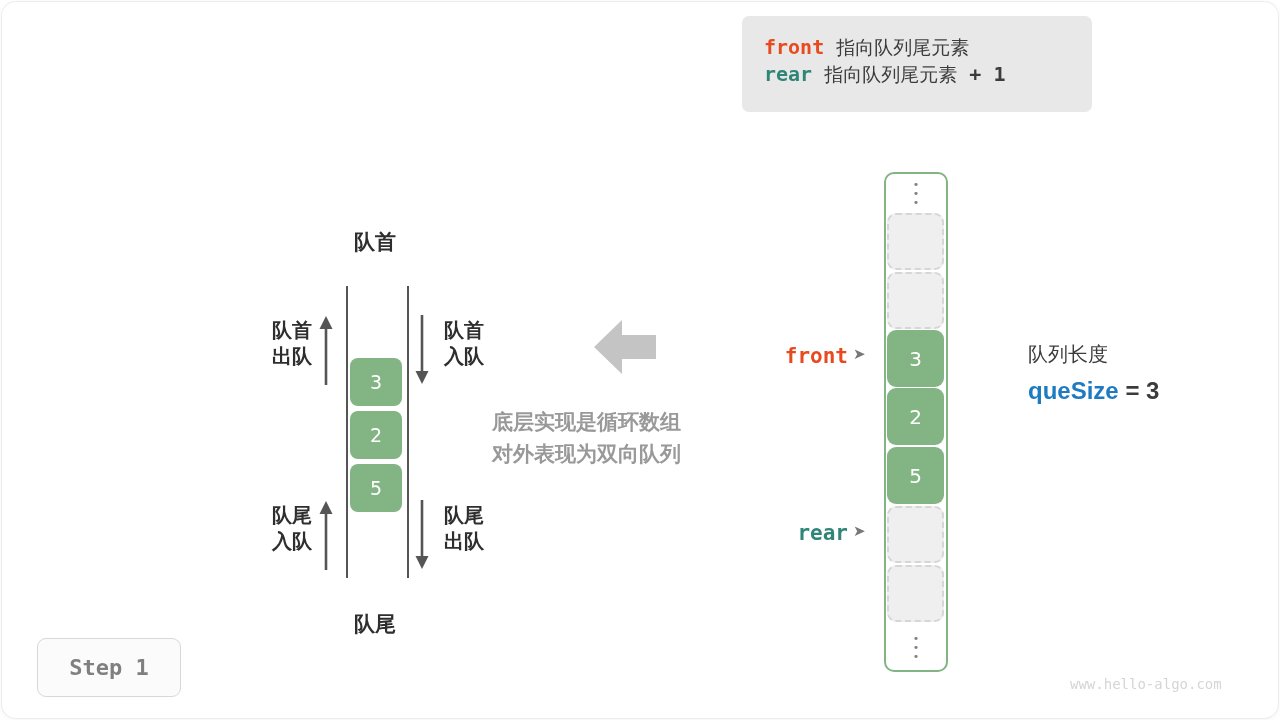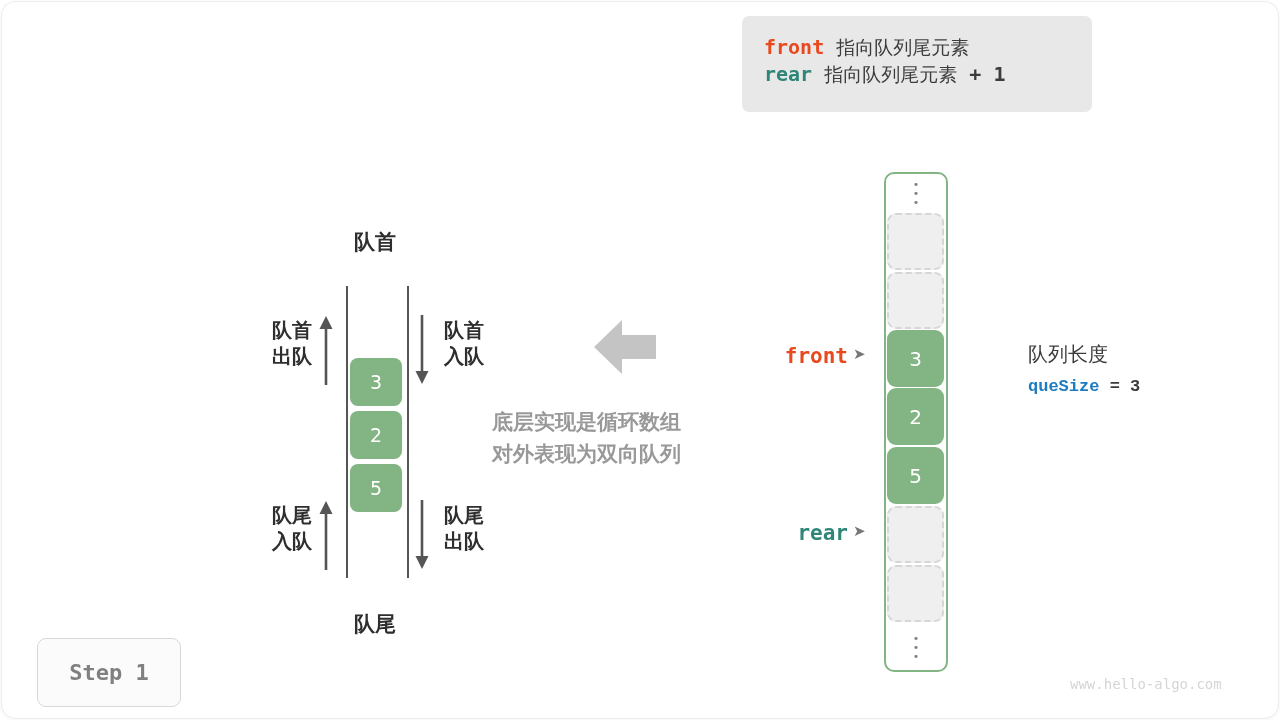--- a/index.html
+++ b/index.html
@@ -191,30 +191,30 @@
 
   
   #quesize-label {
     left: 1028px; top: 341px;
     font-size: 20px; color: #3c3c3c;
     white-space: nowrap;
   }
   #quesize-value {
     left: 1028px; top: 377px;
     white-space: nowrap;
-    font-family: Liberation Mono, monospace;
-    font-weight: bold;
-    font-size: 17px;
+    font-family: Liberation Sans, sans-serif;
+    font-weight: bold;
+    font-size: 24px;
     color: #3c3c3c;
   }
 
   
   #step-badge {
     left: 37px; top: 638px;
-    width: 144px; height: 69px;
+    width: 144px; height: 59px;
     border: 1px solid #d8d8d8;
     border-radius: 9px;
     background: #fbfbfb;
     display: flex; align-items: center; justify-content: center;
     font-family: "DejaVu Sans Mono", "Liberation Mono", monospace;
     font-weight: bold;
     font-size: 22px;
     color: #808080;
     box-sizing: border-box;
   }

